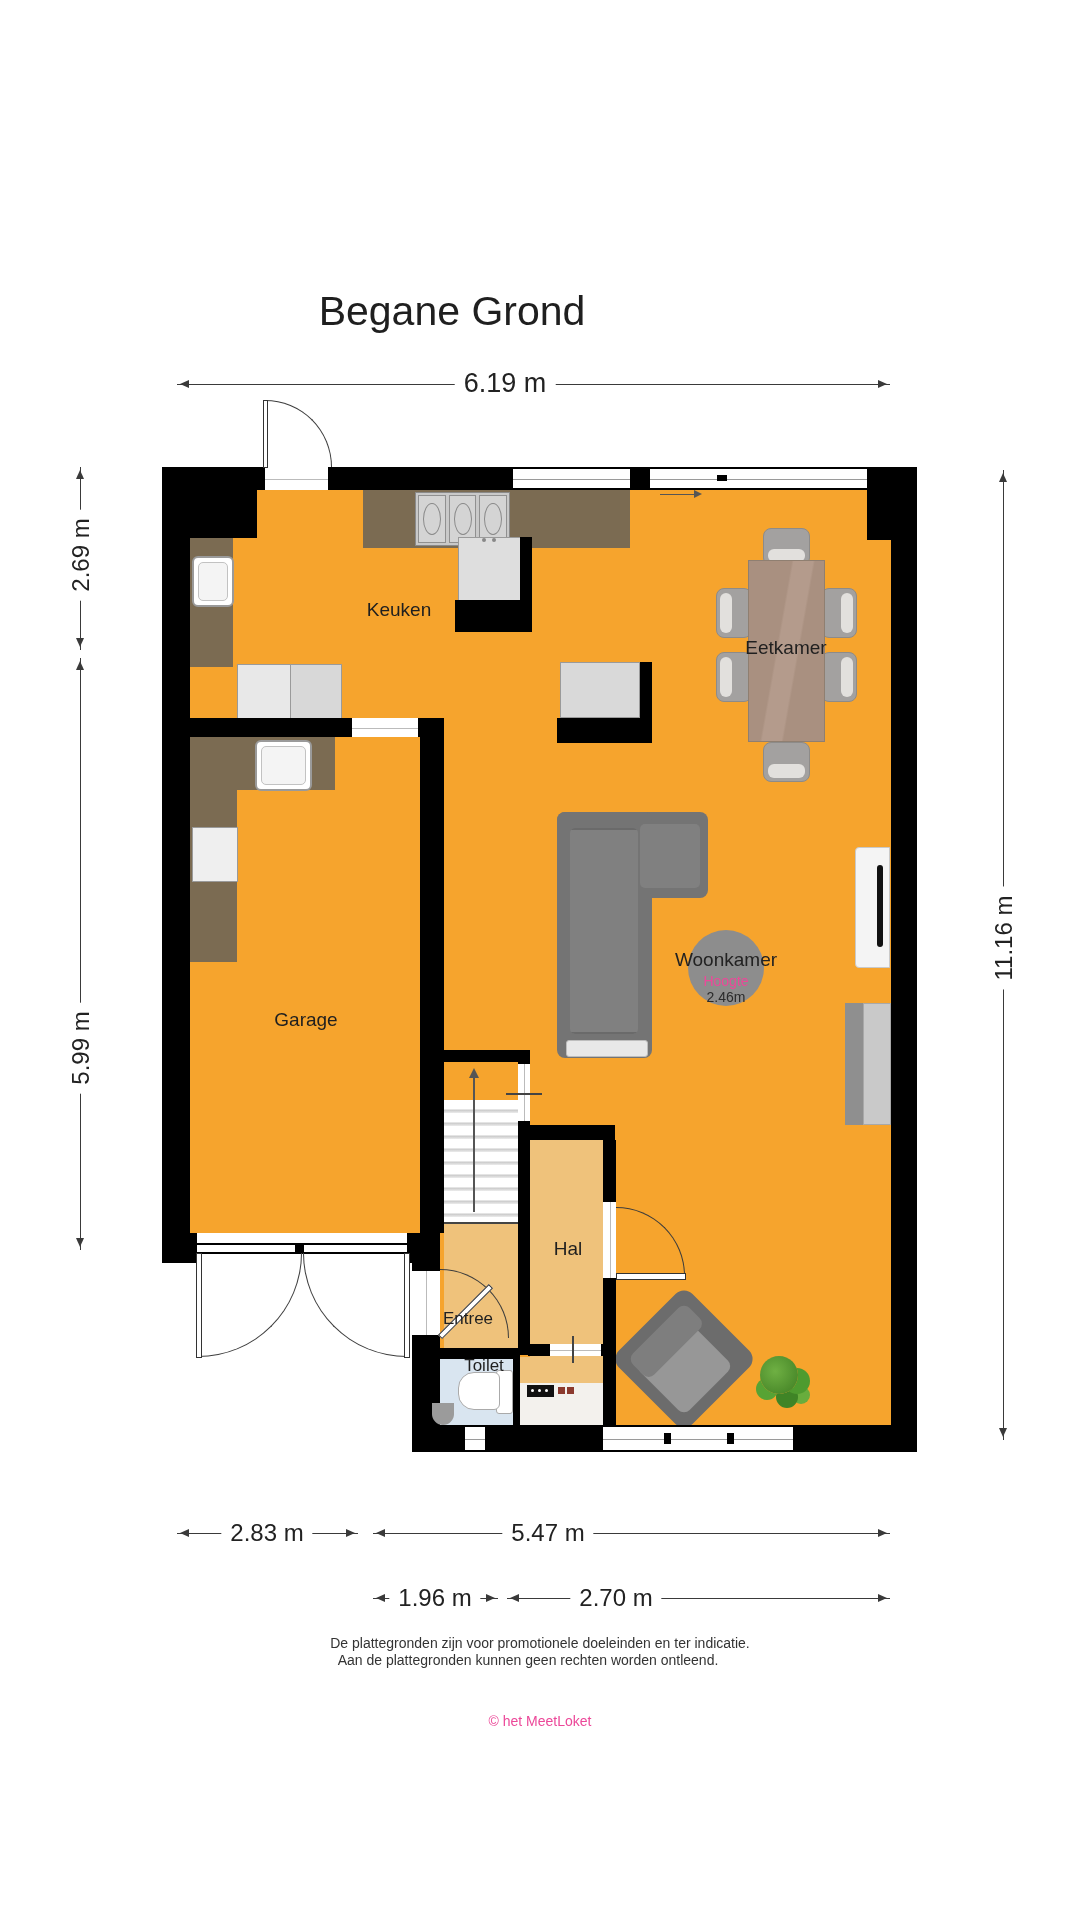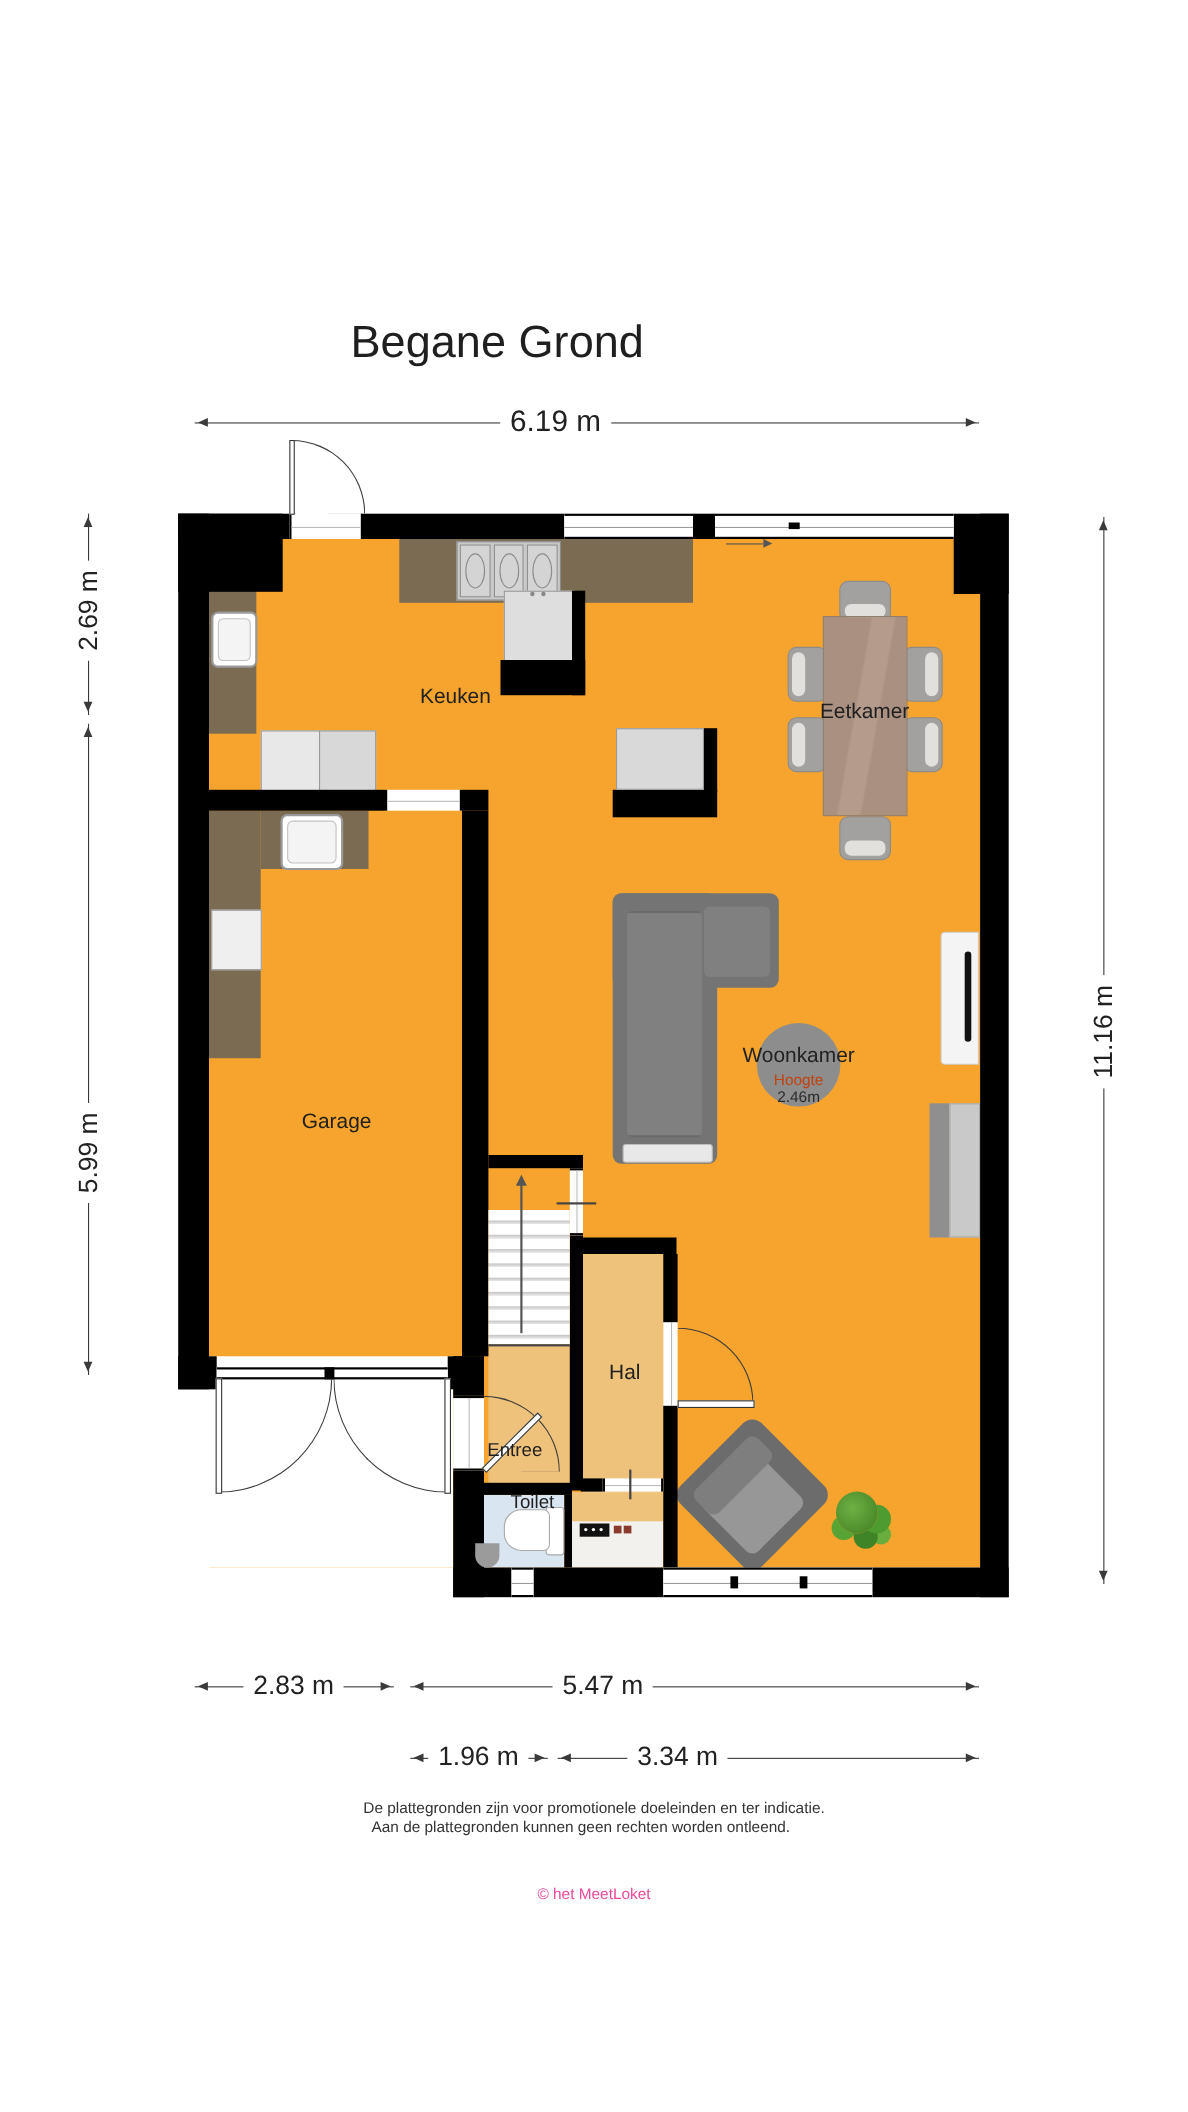--- a/index.html
+++ b/index.html
@@ -202,25 +202,25 @@
   <div class="abs" style="left:458px;top:1372px;width:40px;height:36px;background:#fff;border:1px solid #aaa;border-radius:16px 6px 6px 16px;"></div>
   <div class="abs" style="left:432px;top:1403px;width:22px;height:22px;background:#9B9B9B;border-radius:0 0 22px 22px;"></div>
   <div class="abs" style="left:527px;top:1385px;width:27px;height:12px;background:#111;">
     <div style="position:absolute;top:4px;left:4px;width:3px;height:3px;background:#fff;border-radius:50%;"></div>
     <div style="position:absolute;top:4px;left:11px;width:3px;height:3px;background:#fff;border-radius:50%;"></div>
     <div style="position:absolute;top:4px;left:18px;width:3px;height:3px;background:#fff;border-radius:50%;"></div>
   </div>
   <div class="abs" style="left:558px;top:1387px;width:7px;height:7px;background:#8B3A2E;"></div>
   <div class="abs" style="left:567px;top:1387px;width:7px;height:7px;background:#8B3A2E;"></div>
 
-  <div class="lbl" style="left:414px;top:610px;margin-top:24px;">Keuken</div>
+  <div class="lbl" style="left:399px;top:610px;">Keuken</div>
   <div class="lbl" style="left:786px;top:648px;">Eetkamer</div>
   <div class="lbl" style="left:306px;top:1020px;">Garage</div>
   <div class="lbl" style="left:726px;top:960px;color:#222;">Woonkamer</div>
-  <div class="lbl small" style="left:726px;top:981px;color:#c2410c;text-align:right;">Hoogte</div>
+  <div class="lbl small" style="left:726px;top:981px;color:#ec4899;text-align:right;">Hoogte</div>
   <div class="lbl small" style="left:726px;top:997px;color:#2b2b2b;">2.46m</div>
   <div class="lbl" style="left:568px;top:1249px;">Hal</div>
   <div class="lbl" style="left:468px;top:1319px;font-size:17px;">Entree</div>
   <div class="lbl" style="left:452px;top:1366px;font-size:17px;margin-left:32px;">Toilet</div>
 
   <div class="dimh" style="left:177px;top:384px;width:713px;">
     <span class="dlab" style="left:328px;font-size:27px;">6.19 m</span>
   </div>
   <div class="dimv" style="left:80px;top:467px;height:183px;">
     <span class="dlabv" style="top:88px;">2.69 m</span>
@@ -234,20 +234,20 @@
   <div class="dimh" style="left:177px;top:1533px;width:181px;">
     <span class="dlab" style="left:90px;">2.83 m</span>
   </div>
   <div class="dimh" style="left:373px;top:1533px;width:517px;text-align:right;">
     <span class="dlab" style="left:175px;">5.47 m</span>
   </div>
   <div class="dimh" style="left:373px;top:1598px;width:125px;">
     <span class="dlab" style="left:62px;">1.96 m</span>
   </div>
   <div class="dimh" style="left:507px;top:1598px;width:383px;">
-    <span class="dlab" style="left:109px;">3.34 m</span>
+    <span class="dlab" style="left:109px;">2.70 m</span>
   </div>
 
   <div class="lbl" style="left:540px;top:1643px;font-size:14px;color:#333;">De plattegronden zijn voor promotionele doeleinden en ter indicatie.</div>
   <div class="lbl" style="left:528px;top:1660px;font-size:14px;color:#333;">Aan de plattegronden kunnen geen rechten worden ontleend.</div>
   <div class="lbl" style="left:540px;top:1677px;font-size:14px;color:#ec4899;margin-top:44px;">© het MeetLoket</div>
 
 </div>
 
 </body></html>

